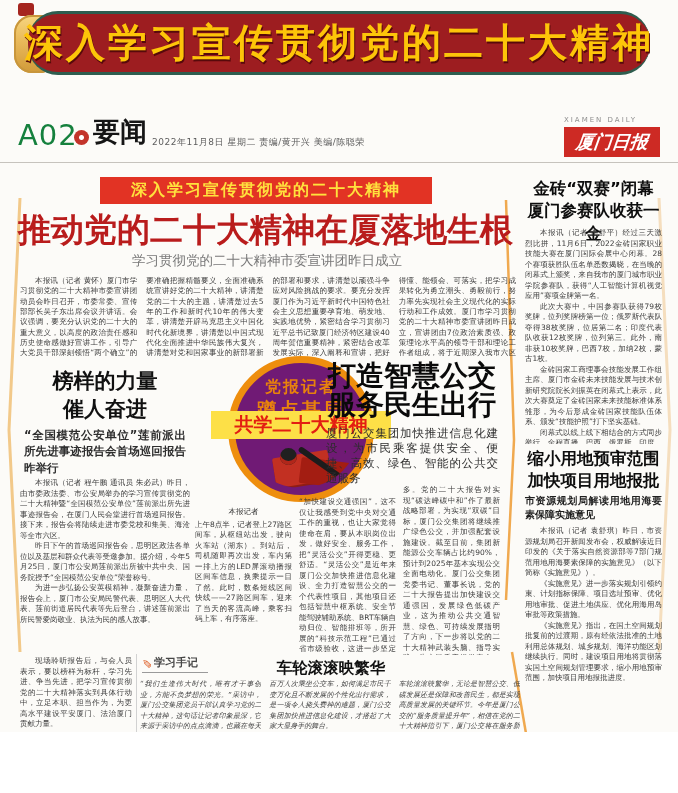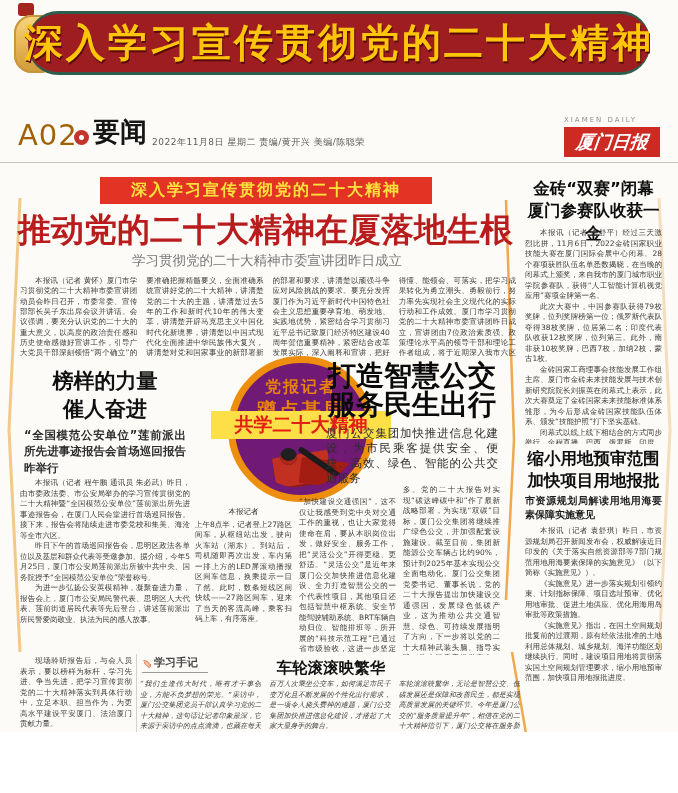--- a/index.html
+++ b/index.html
@@ -11,21 +11,21 @@
   .knob{width:16px;height:13px;background:#a5251f;border-radius:3px;top:3px;}
   .scroll-end{top:15px;width:34px;height:58px;background:linear-gradient(180deg,#f7d67f 0%,#e9b95a 45%,#d09a39 100%);box-shadow:inset 0 0 0 2px #c8963c;}
   .scroll-end.left{left:14px;border-radius:18px 6px 6px 18px;}
   .banner-bar{left:28px;top:11px;width:622px;height:64px;background:#9d1d20;border-radius:30px;
     border-top:3px solid #2e5d4f;border-bottom:3px solid #2e5d4f;box-sizing:border-box;
     display:flex;align-items:center;justify-content:center;}
   .banner-bar span{font-size:39px;font-weight:900;color:#fdc509;letter-spacing:3px;white-space:nowrap;
     text-shadow:1px 2px 0 #57090b;}
 
   
-  .m-pageno{left:18px;top:118px;font-size:29px;color:#a16207;letter-spacing:1px;}
+  .m-pageno{left:18px;top:118px;font-size:29px;color:#15803d;letter-spacing:1px;}
   .m-seal{left:74px;top:130px;width:15px;height:15px;border-radius:50%;
     background:radial-gradient(circle at 50% 50%, #fff 0 2px, #c3342b 3px);}
   .m-section{left:93px;top:114px;font-size:27px;font-weight:900;color:#151515;}
   .m-dateline{left:152px;top:136px;font-size:9px;color:#5d5d5d;letter-spacing:.5px;}
   .m-brand-en{right:18px;top:116px;width:96px;font-size:7px;color:#8e8e8e;letter-spacing:2px;}
   .m-brand-box{right:18px;top:127px;width:96px;height:30px;background:#cd2a24;display:flex;align-items:center;justify-content:center;}
   .m-brand-box span{color:#fff;font-size:18px;font-weight:700;font-style:italic;transform:skewX(-6deg);
     font-family:"DejaVu Serif","Liberation Serif",serif;white-space:nowrap;}
   .m-rule{left:0;top:162px;width:678px;height:1px;background:#c6c3bd;}
 

